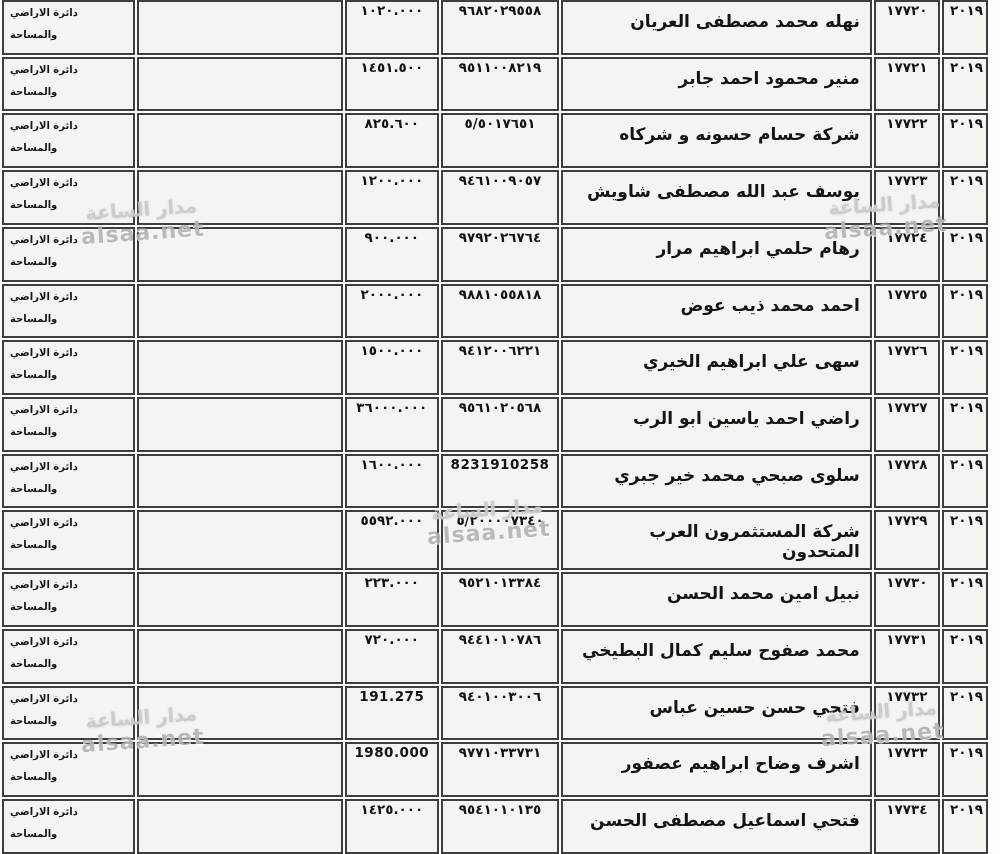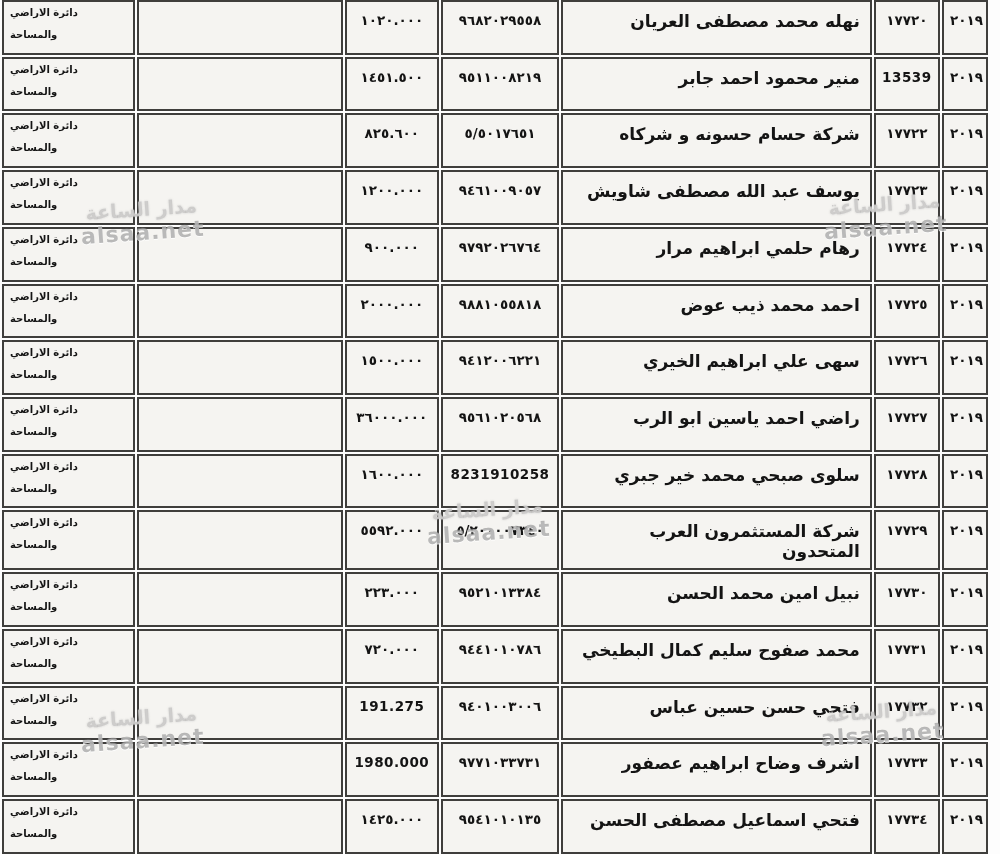--- a/index.html
+++ b/index.html
@@ -18,21 +18,21 @@
     box-sizing:border-box;
     border:2px solid var(--border,#3f3e3c);
     background:var(--cellbg,#f5f4f1);
     vertical-align:top;
     font-weight:bold;
     color:var(--text,#141414);
     padding:4px 6px;
     overflow:hidden;
   }
   .c-name  { font-size:17px; text-align:right; padding-right:10px; padding-top:9px; }
-  .num     { text-align:center; font-size:13.5px; padding-top:10px; letter-spacing:.5px; }
+  .num     { text-align:center; font-size:13.5px; padding-top:0; letter-spacing:.5px; }
   .c-dept  { font-size:10px; text-align:left; line-height:22px; padding-top:0; }
   
   .wm {
     position:absolute; text-align:center; pointer-events:none;
     transform:rotate(-4deg); z-index:5; width:140px;
   }
   .wm-l1 {
     font-size:19px; font-weight:bold;
     color:rgba(170,168,165,.55);
     text-shadow:0 0 1px rgba(255,255,255,.9), 0 0 2px rgba(120,120,120,.35);
@@ -74,21 +74,21 @@
       <td class="num" dir="ltr">١٠٢٠.٠٠٠</td>
       <td class="c-empty"></td>
       <td class="c-dept">
         <div>دائرة الاراضي</div>
         <div>والمساحة</div>
       </td>
     </tr>
 
     <tr>
       <td class="num" dir="ltr">٢٠١٩</td>
-      <td class="num" dir="ltr">13539</td>
+      <td class="num" dir="ltr">١٧٧٢١</td>
       <td class="c-name">منير محمود احمد جابر</td>
       <td class="num" dir="ltr">٩٥١١٠٠٨٢١٩</td>
       <td class="num" dir="ltr">١٤٥١.٥٠٠</td>
       <td class="c-empty"></td>
       <td class="c-dept">
         <div>دائرة الاراضي</div>
         <div>والمساحة</div>
       </td>
     </tr>
 

